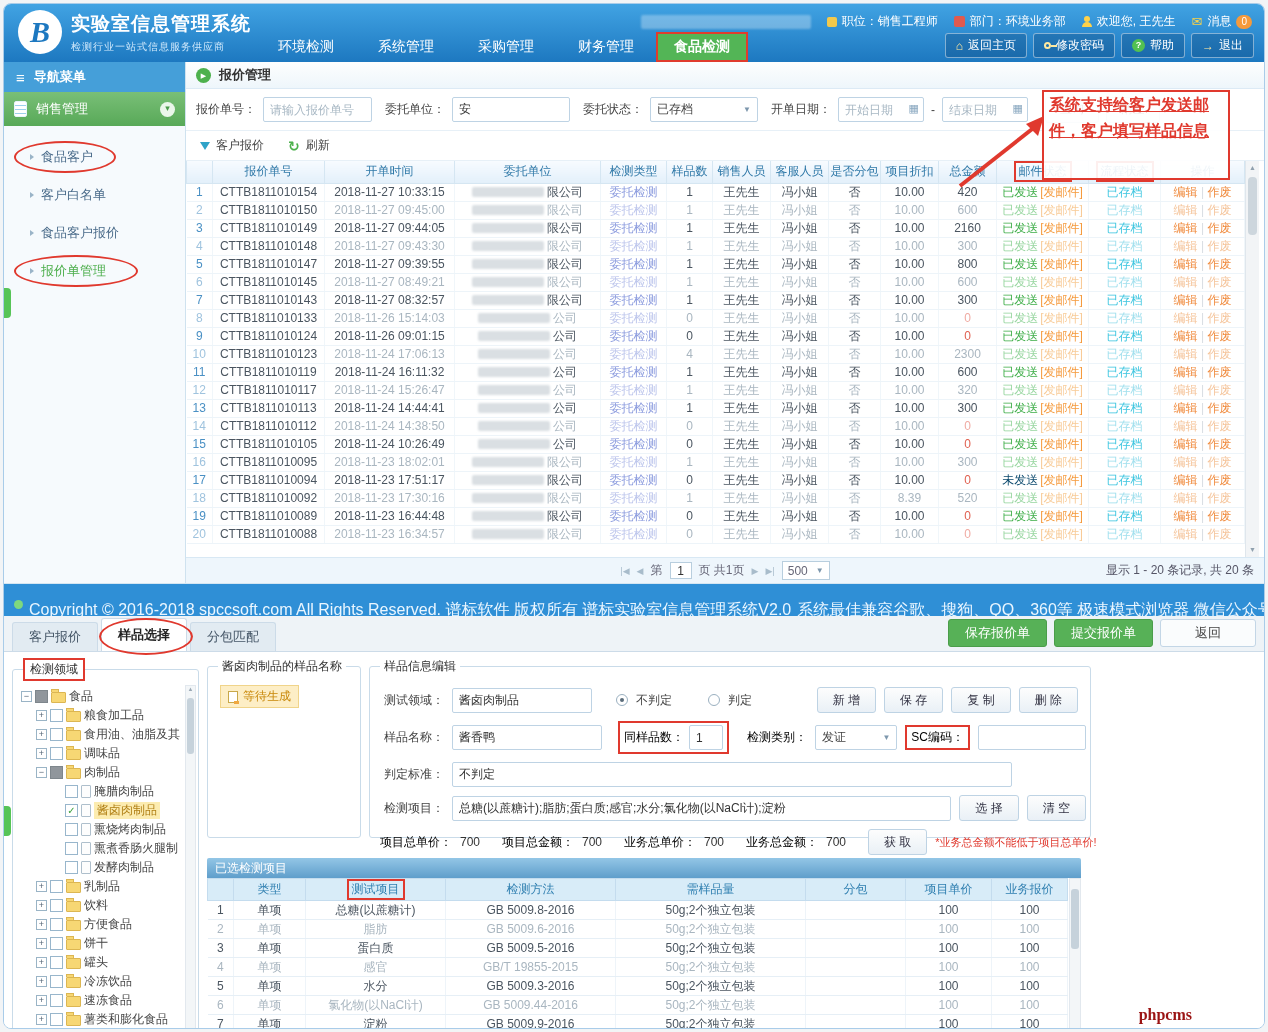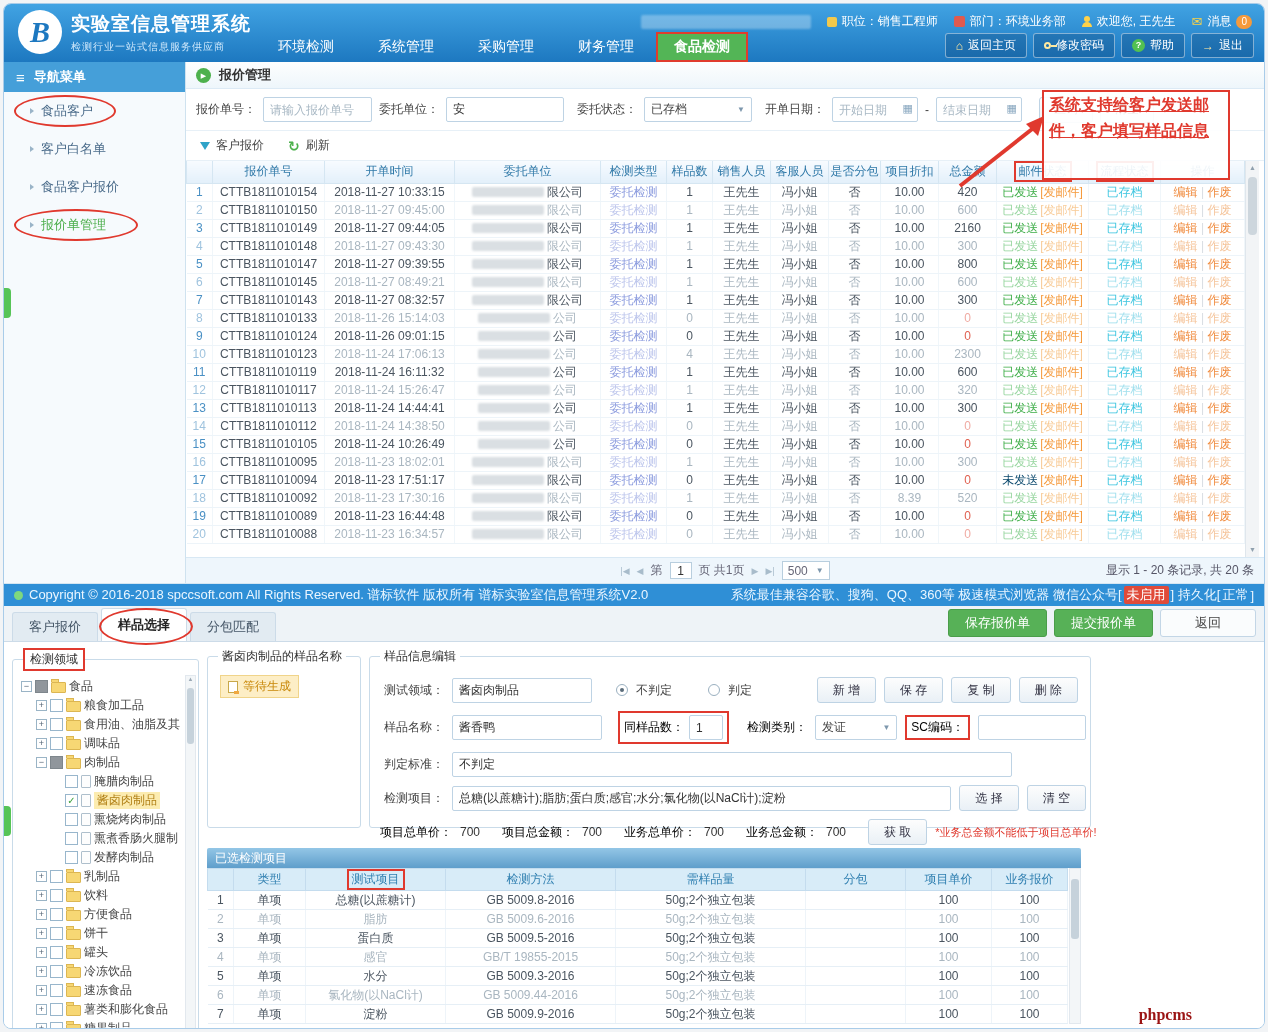--- a/index.html
+++ b/index.html
@@ -87,21 +87,21 @@
 .vscroll{width:14px;flex:none;background:#f2f4f6;border-left:1px solid #dfe6ec;position:relative}
 .varrow{position:absolute;left:0;width:13px;height:14px;color:#90a0ae;font-size:7px;text-align:center;line-height:14px;cursor:pointer}
 .vthumb{position:absolute;left:2px;top:16px;width:9px;height:58px;background:#cdd6dd;border-radius:4px;cursor:pointer}
 .pager{height:26px;flex:none;background:#eef6fc;border-top:1px solid #d8e8f4;display:flex;align-items:center;padding:0 10px;color:#556;position:relative;font-size:12px}
 .pager-center{position:absolute;left:0;right:0;display:flex;justify-content:center;align-items:center;gap:7px;color:#667}
 .pg-ic{color:#a8bccb;font-size:9px;cursor:pointer}
 .page-box{width:22px;height:17px;border:1px solid #b8cede;background:#fff;text-align:center;line-height:17px;color:#333}
 .size-select{border:1px solid #b8cede;background:#fff;height:19px;display:flex;align-items:center;gap:8px;padding:0 5px;cursor:pointer}
 .pager-right{margin-left:auto;z-index:1;color:#556}
 
-.footer-bar{height:22px;flex:none;background:#2f8fd6;color:#eaf6ff;display:flex;align-items:center;padding:0 10px;font-size:13px;gap:6px;white-space:nowrap}
+.footer-bar{height:22px;flex:none;background:#2f8fd6;color:#eaf6ff;display:flex;align-items:flex-start;padding:16px 10px;font-size:16px;gap:6px;white-space:nowrap}
 .green-dot{width:9px;height:9px;border-radius:50%;background:#7ed87e;flex:none}
 .fb-right{margin-left:auto;display:flex;gap:2px;align-items:center}
 .red-tag{background:#e04b3a;color:#fff;padding:0 3px;border-radius:2px}
 
 .bottom{flex:1;display:flex;flex-direction:column;background:#fff;position:relative}
 .btabs{height:36px;flex:none;background:#eef3f7;border-bottom:1px solid #ccdbe8;display:flex;align-items:flex-end;padding:0 8px}
 .btab{position:relative;height:29px;padding:0 16px;display:flex;align-items:center;background:#e2ebf2;border:1px solid #ccdbe8;border-bottom:none;margin-right:3px;border-radius:3px 3px 0 0;color:#456;cursor:pointer;font-size:13px}
 .btab.active{background:#fff;font-weight:bold;color:#222;height:33px}
 .btab .btab-label{position:relative;z-index:2}
 .btab.circled::after{content:'';position:absolute;left:-3px;top:-1px;right:-7px;bottom:-4px;border:2px solid #e0392e;border-radius:50%;z-index:1}
@@ -220,20 +220,25 @@
       </div>
   </header>
 
   <div class="content-row" data-name="content-row">
 
     <aside class="sidebar" data-name="sidebar">
       <div class="side-hd" data-name="sidebar-header">
         <span class="burger" data-name="menu-icon">≡</span>
         <span data-name="sidebar-title">导航菜单</span>
       </div>
+      <div class="side-group" data-name="sidebar-group-sales">
+        <span class="nb-icon" data-name="notebook-icon"></span>
+        <span data-name="sidebar-group-label">销售管理</span>
+        <span class="chev" data-name="chevron-down-icon">▾</span>
+      </div>
       <div data-name="sidebar-menu" id="side-menu">
           <div class="side-item circled" data-name="sidebar-item-food-customer">
             <span class="tri" data-name="triangle-icon"></span>
             <span class="side-label" data-name="sidebar-item-label">食品客户</span>
           </div>
           <div class="side-item" data-name="sidebar-item-customer-whitelist">
             <span class="tri" data-name="triangle-icon"></span>
             <span class="side-label" data-name="sidebar-item-label">客户白名单</span>
           </div>
           <div class="side-item" data-name="sidebar-item-food-customer-quote">
@@ -249,21 +254,21 @@
 
     <main class="main" data-name="quote-management-panel">
       <div class="panel-title" data-name="panel-title-bar">
         <span class="play-ic" data-name="play-icon">▶</span>
         <span data-name="panel-title">报价管理</span>
       </div>
 
       <div class="filters" data-name="filter-bar">
         <span data-name="quote-no-label">报价单号：</span>
         <input class="txt" style="width: 109px;" data-name="quote-no-input" placeholder="请输入报价单号">
-        <span style="" data-name="client-label">委托单位：</span>
+        <span style="margin-left:6px" data-name="client-label">委托单位：</span>
         <input class="txt" style="width: 118px;" data-name="client-input" value="安">
         <span style="margin-left:6px" data-name="status-label">委托状态：</span>
         <div class="fake-select" style="width:108px" data-name="status-select">
           <span data-name="status-select-value">已存档</span>
           <span class="sel-arrow" data-name="dropdown-arrow-icon">▼</span>
         </div>
         <span style="margin-left:6px" data-name="date-label">开单日期：</span>
         <span class="date-wrap" data-name="date-start-wrap">
           <input class="txt" style="width: 86px;" data-name="date-start-input" placeholder="开始日期">
           <span class="cal-ic" data-name="calendar-icon">▦</span>

